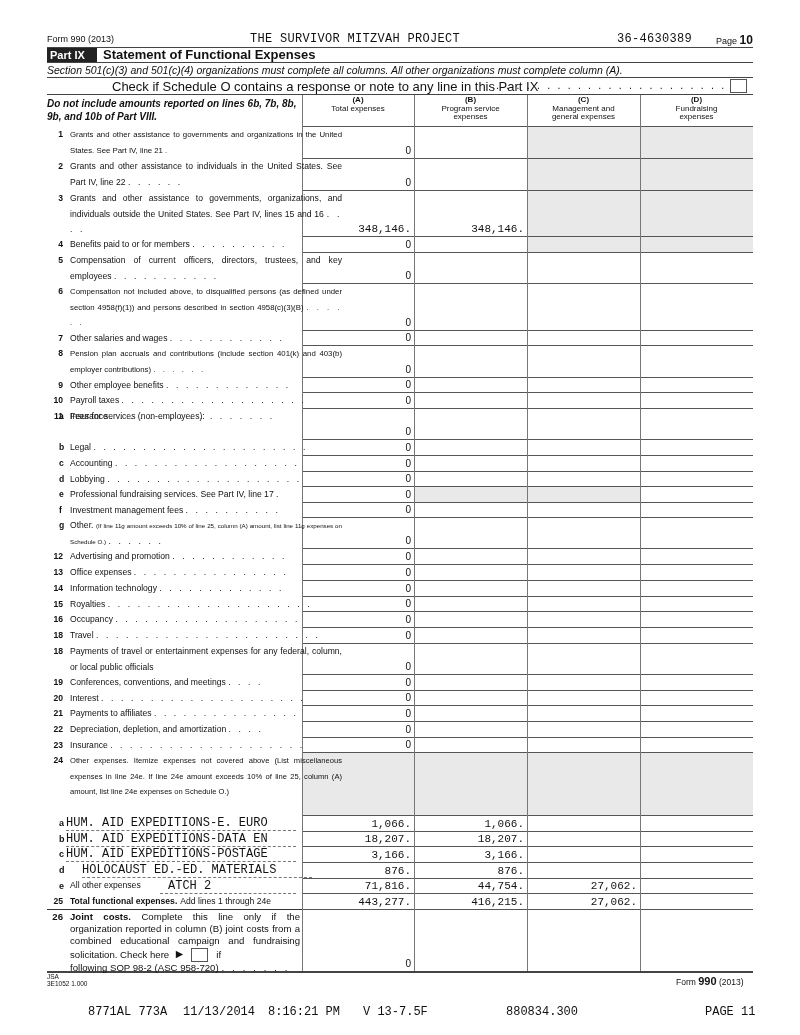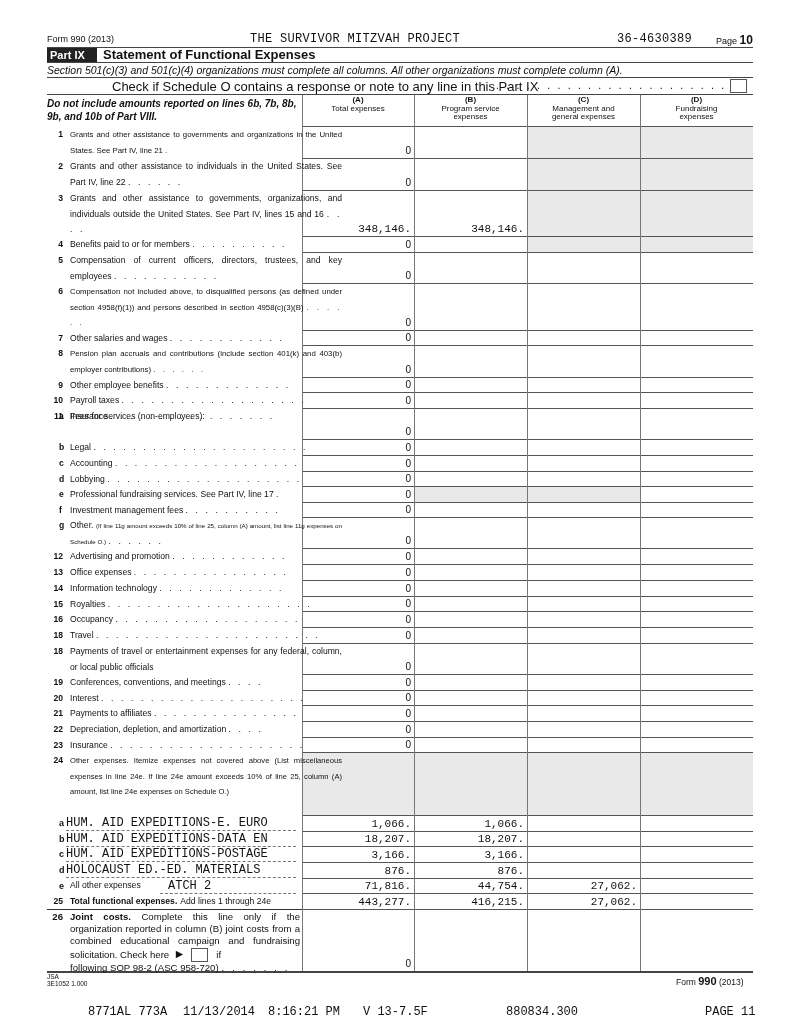--- a/index.html
+++ b/index.html
@@ -436,21 +436,21 @@
     <div class="val" style="left:414px;width:110px;top:833px;">18,207.</div>
     <div class="val" style="left:527px;width:110px;top:833px;"></div>
     <div class="val" style="left:640px;width:110px;top:833px;"></div>
     <span class="abs" style="left:59px;top:849px;font-size:9px;font-weight:bold;">c</span>
     <div class="item24" style="top:847px;">HUM. AID EXPEDITIONS-POSTAGE</div>
     <div class="val" style="left:302px;width:109px;top:849px;">3,166.</div>
     <div class="val" style="left:414px;width:110px;top:849px;">3,166.</div>
     <div class="val" style="left:527px;width:110px;top:849px;"></div>
     <div class="val" style="left:640px;width:110px;top:849px;"></div>
     <span class="abs" style="left:59px;top:865px;font-size:9px;font-weight:bold;">d</span>
-    <div class="item24" style="top:863px;">HOLOCAUST ED.-ED. MATERIALS</div>
+    <div class="item24" style="top:863px;margin-left:16px;">HOLOCAUST ED.-ED. MATERIALS</div>
     <div class="val" style="left:302px;width:109px;top:865px;">876.</div>
     <div class="val" style="left:414px;width:110px;top:865px;">876.</div>
     <div class="val" style="left:527px;width:110px;top:865px;"></div>
     <div class="val" style="left:640px;width:110px;top:865px;"></div>
     <span class="abs" style="left:59px;top:881px;font-size:9px;font-weight:bold;">e</span>
     <span class="abs" style="left:70px;top:880px;font-size:8.6px;">All other expenses</span>
     <div class="item24" style="left: 160px; width: 136px; padding-left: 8px; top: 879px;">ATCH 2</div>
     <div class="val" style="left:302px;width:109px;top:880px;">71,816.</div>
     <div class="val" style="left:414px;width:110px;top:880px;">44,754.</div>
     <div class="val" style="left:527px;width:110px;top:880px;">27,062.</div>

